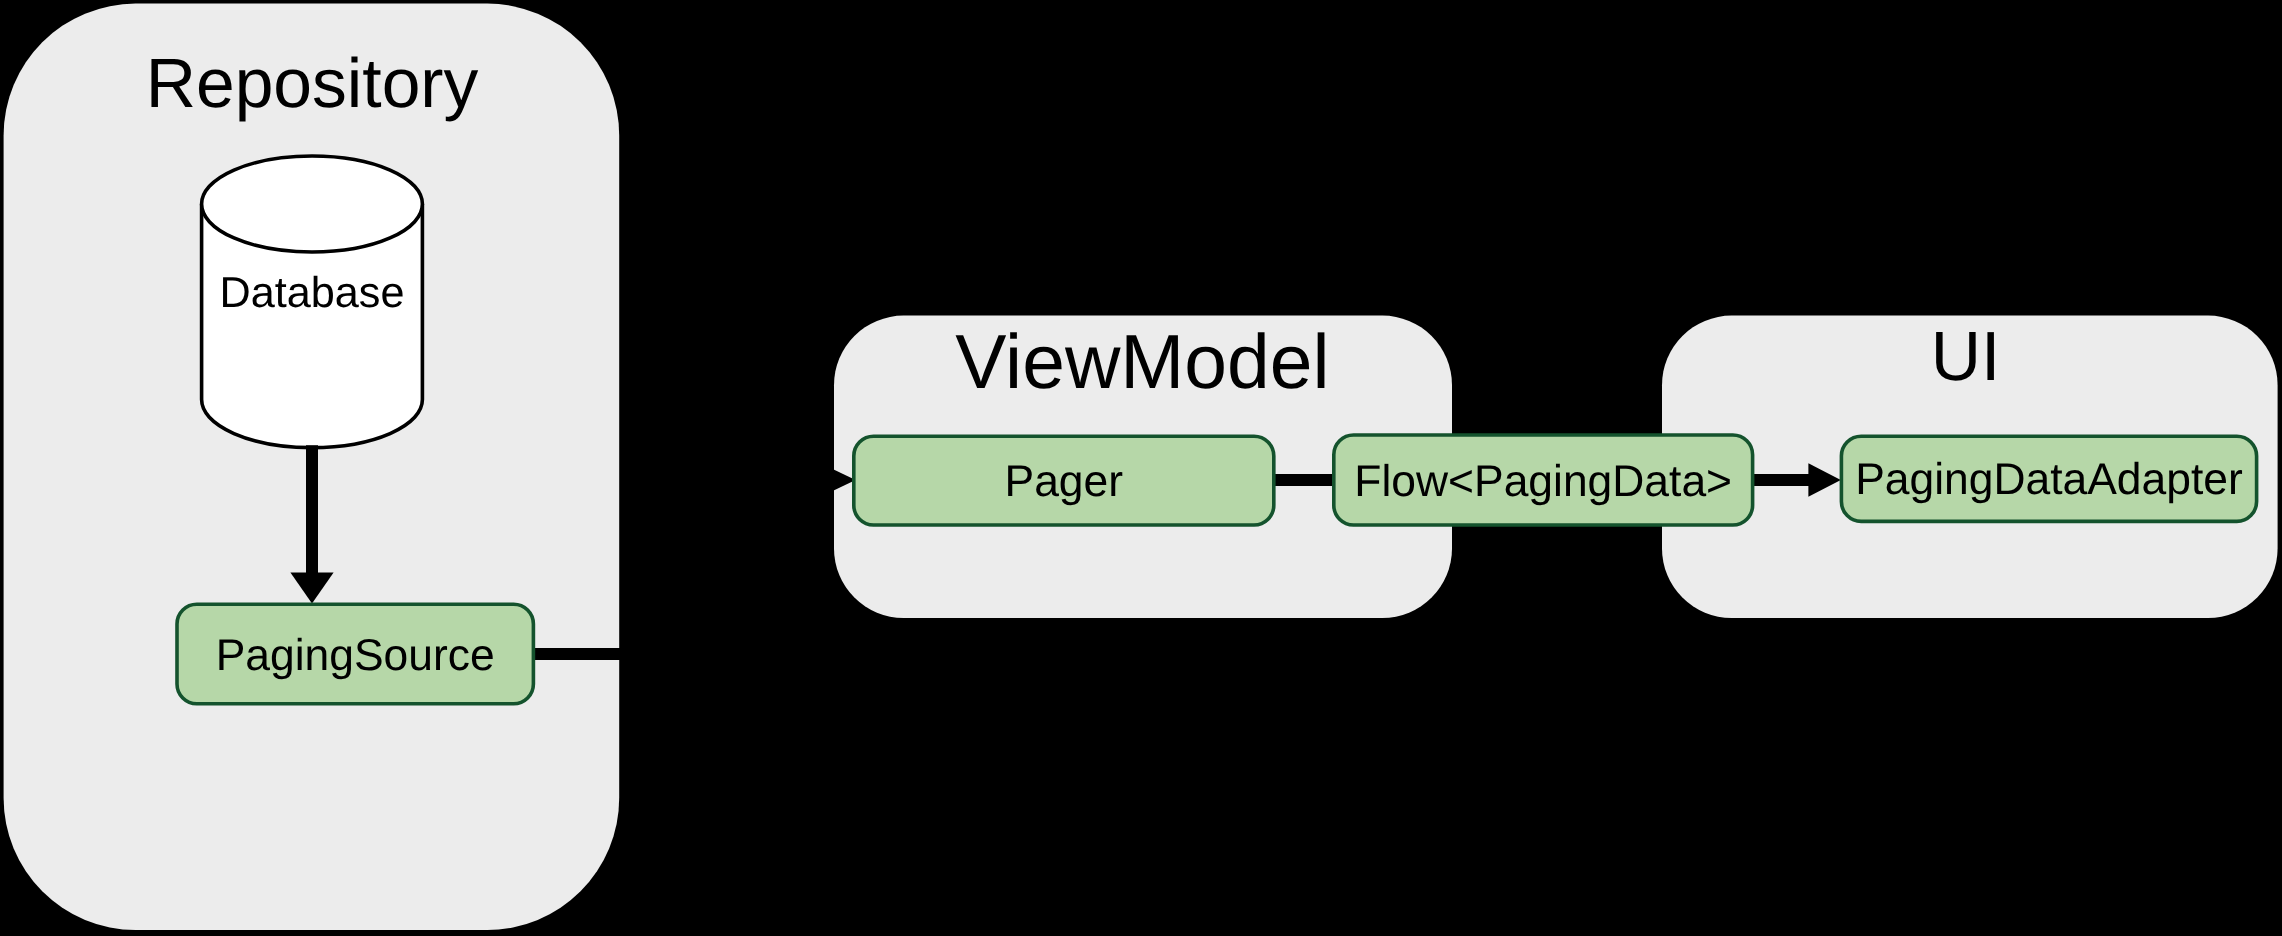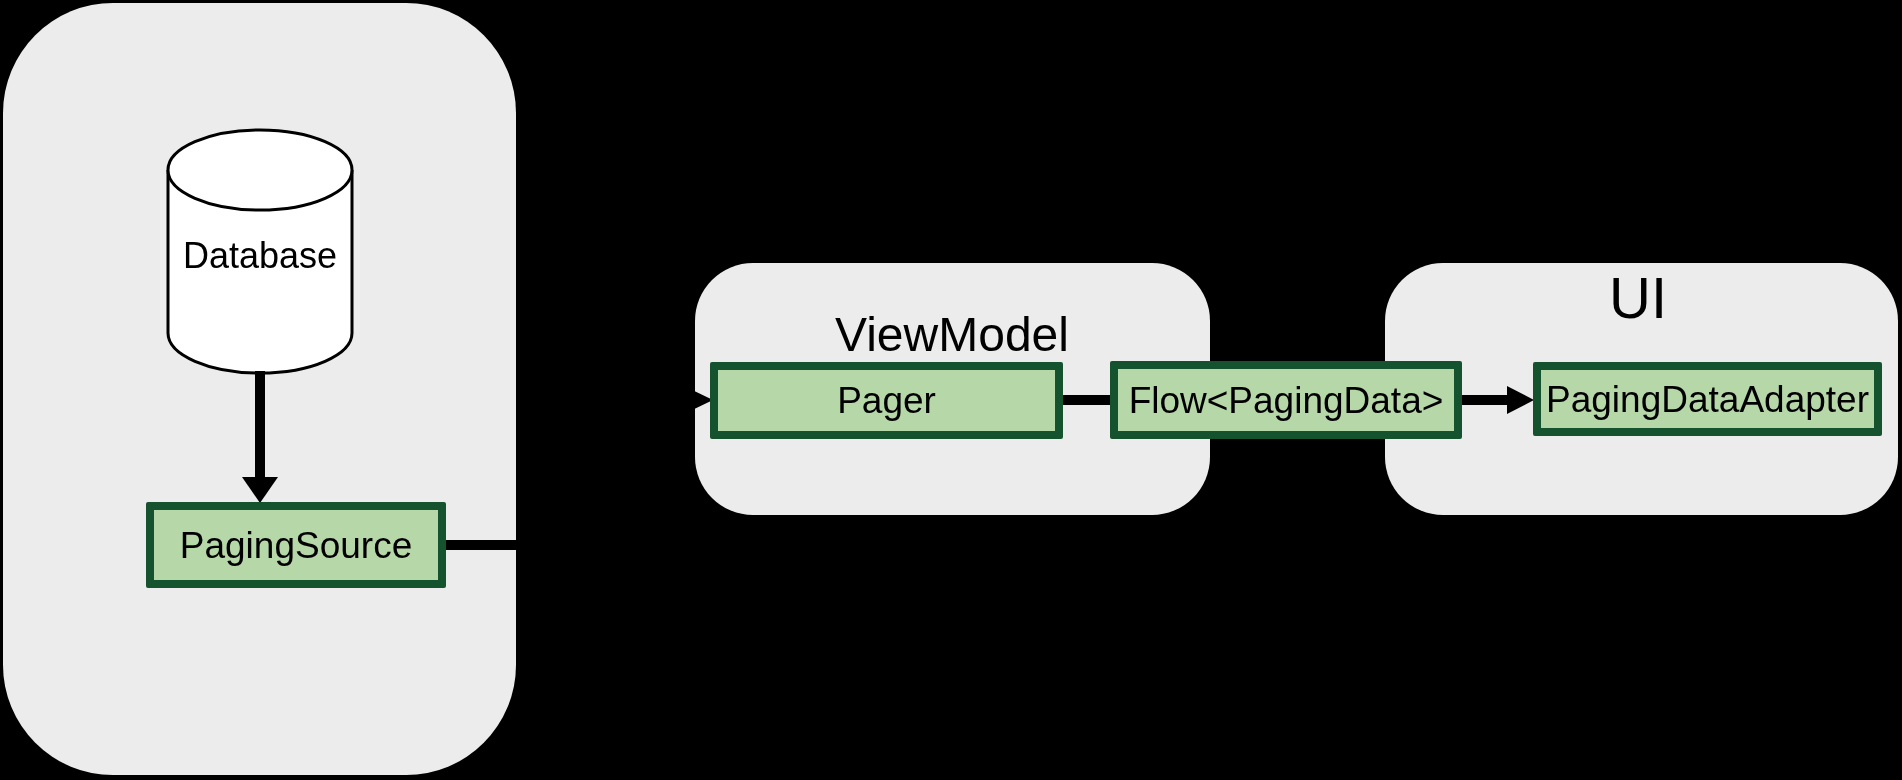--- a/index.html
+++ b/index.html
@@ -35,22 +35,22 @@
     position: absolute;
     left: 0;
     top: 0;
     z-index: 3;
     pointer-events: none;
   }
   .node {
     position: absolute;
     z-index: 4;
     background: #b6d7a8;
-    border: 8px solid #14532d;
-    border-radius: 2px;
+    border: 3px solid #14532d;
+    border-radius: 18px;
     box-sizing: border-box;
     display: flex;
     align-items: center;
     justify-content: center;
   }
   .node-label {
     font-size: 37px;
     line-height: 1;
     white-space: nowrap;
   }
@@ -60,25 +60,25 @@
   .pda-node  { left: 1533px; top: 362px; width: 349px; height: 74px; }
 
   .float-label {
     position: absolute;
     transform: translate(-50%, -50%);
     line-height: 1;
     white-space: nowrap;
     z-index: 5;
   }
   .title-lg { font-size: 58px; }
-  .title-md { font-size: 48px; margin-top: 34px; }
+  .title-md { font-size: 64px; }
   .repo-title { left: 260px;  top: 70px;  }
   .vm-title   { left: 952px;  top: 301px; }
   .ui-title   { left: 1638px; top: 298px; text-align: center; }
-  .db-label   { left: 260px;  top: 256px; font-size: 36px; }
+  .db-label   { left: 260px;  top: 244px; font-size: 36px; }
 </style>
 </head>
 <body>
 
 <div class="canvas">
 
   <div class="container-box repo-box"></div>
   <div class="container-box vm-box"></div>
   <div class="container-box ui-box"></div>
 
@@ -111,17 +111,18 @@
   <div class="node pager-node">
     <span class="node-label">Pager</span>
   </div>
   <div class="node flow-node">
     <span class="node-label">Flow&lt;PagingData&gt;</span>
   </div>
   <div class="node pda-node">
     <span class="node-label">PagingDataAdapter</span>
   </div>
 
+  <span class="float-label title-lg repo-title">Repository</span>
   <span class="float-label db-label">Database</span>
   <span class="float-label title-md vm-title">ViewModel</span>
   <span class="float-label title-lg ui-title">UI</span>
 
 </div>
 
 </body></html>

